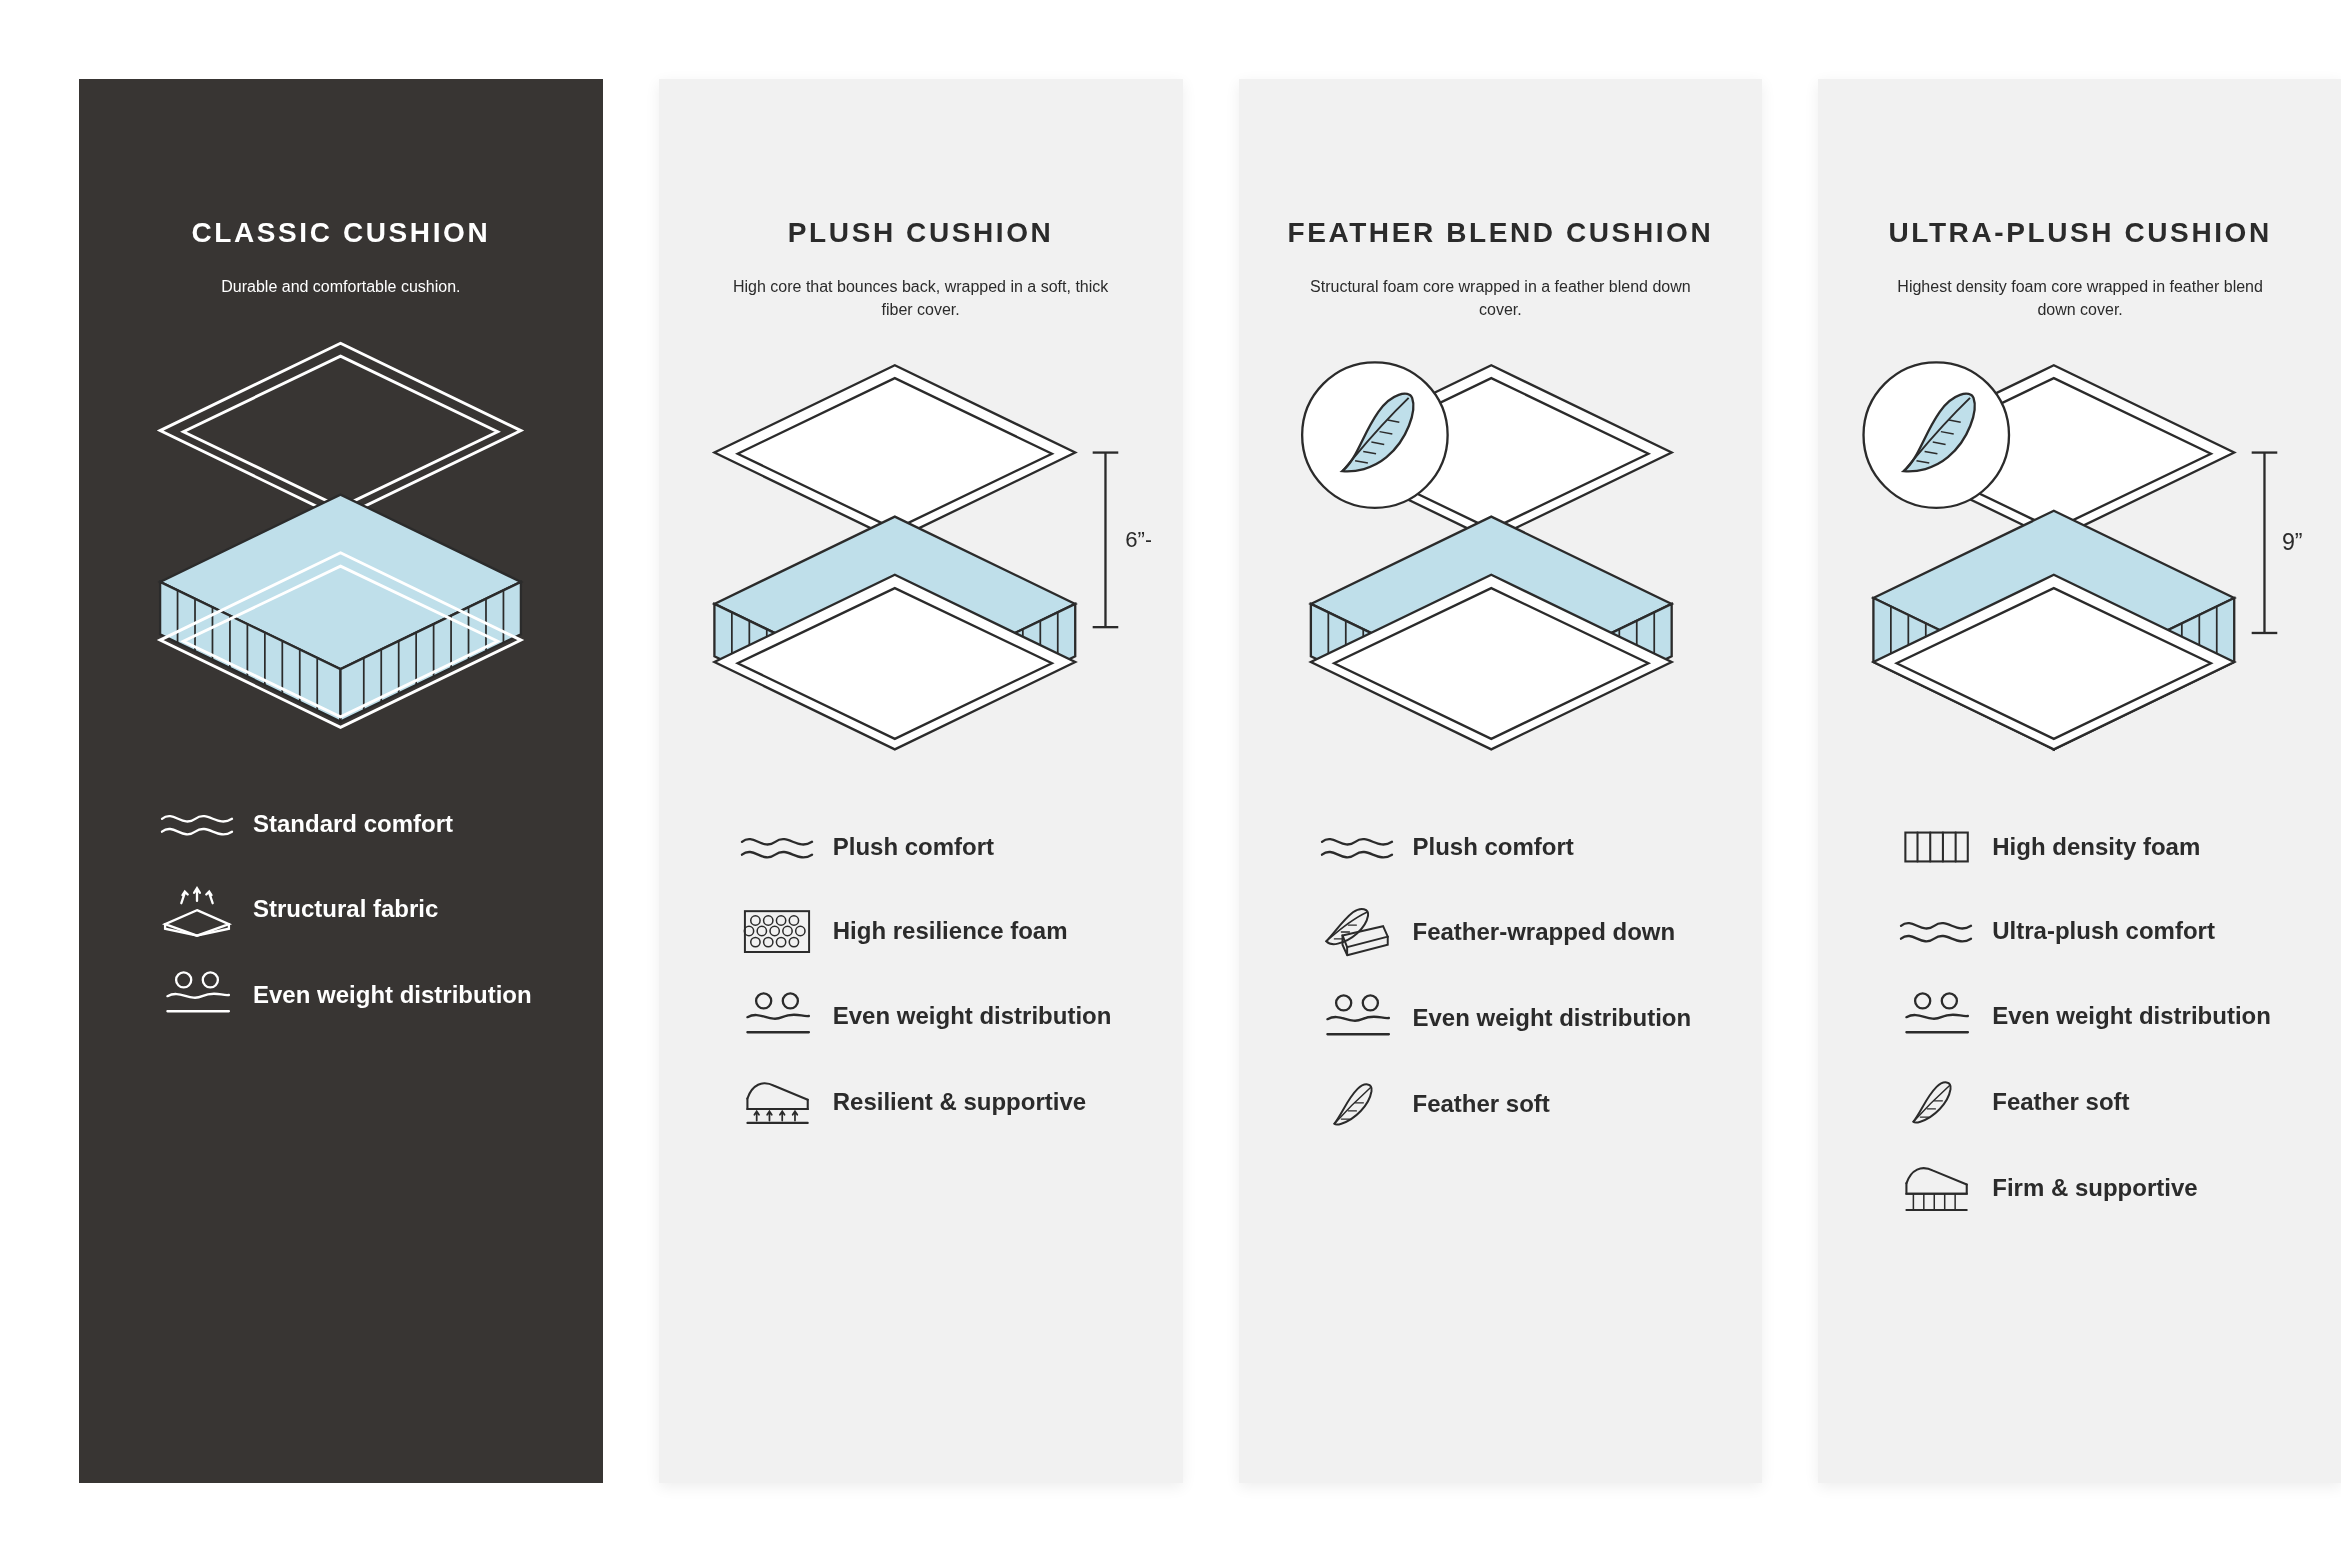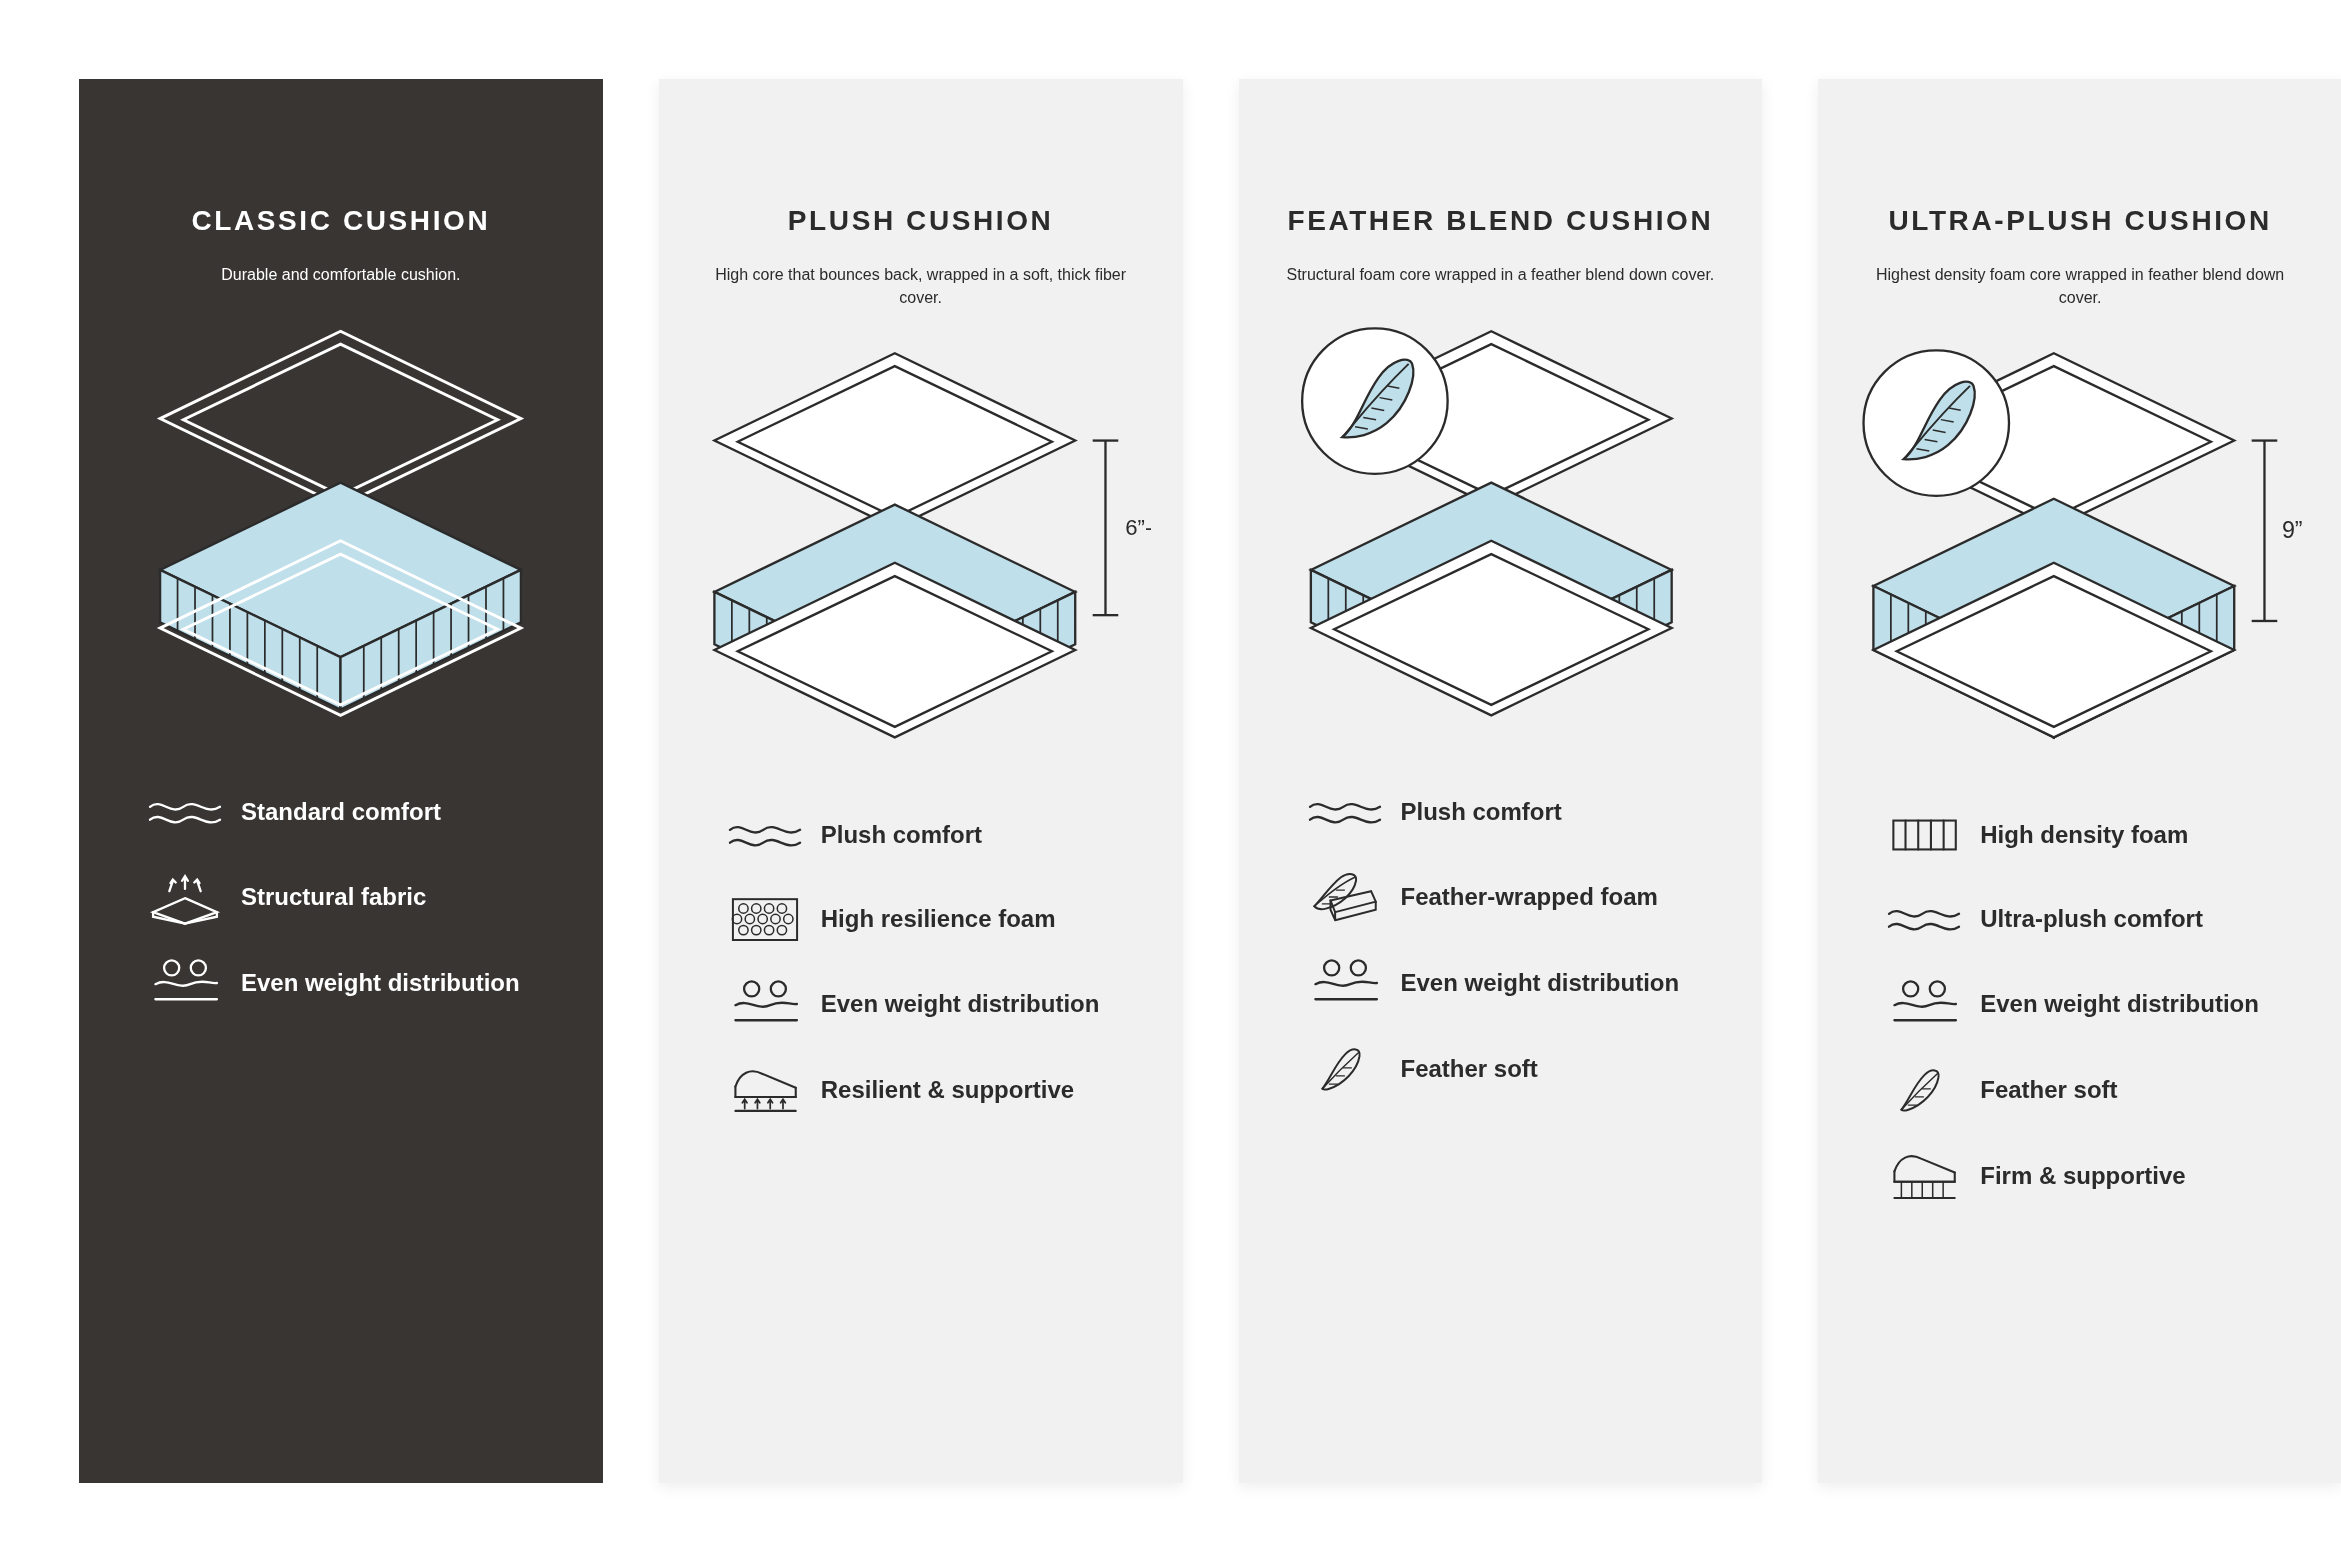--- a/index.html
+++ b/index.html
@@ -23,21 +23,21 @@
     align-items: flex-start;
     padding-top: 79px;
     padding-left: 79px;
     box-sizing: border-box;
   }
   .card {
     width: 586px;
     height: 1404px;
     margin-right: 56px;
     box-sizing: border-box;
-    padding: 0;
+    padding: 12px;
     position: relative;
     box-shadow: 0 3.5px 14px rgba(0,0,0,0.07);
   }
   .card.dark {
     background: #383533;
     color: #ffffff;
     box-shadow: none;
   }
   .card.light {
     background: #f1f1f1;
@@ -373,21 +373,21 @@
             <path d="M48 90 L118 72 L118 58"></path>
             <path d="M12 66 C 26 52, 40 30, 58 16 C 72 6, 86 10, 84 22 C 80 44, 56 64, 32 70 C 24 72, 16 70, 12 66 Z"></path>
             <path d="M12 66 C 30 50, 56 28, 82 16" stroke-width="2.6"></path>
             <g stroke-width="2.2">
               <path d="M26 62 L40 62"></path>
                 <path d="M38 50 L52 50"></path>
                 <path d="M50 38 L64 38"></path>
             </g>
           </svg>
         </span>
-        <span class="f-label">Feather-wrapped foam</span>
+        <span class="f-label">Feather-wrapped down</span>
       </div>
       <div class="feature">
         <span class="f-icon">
           <svg width="76" height="58" viewBox="0 0 130 100" fill="none" stroke="#2b2b2b" stroke-width="4" stroke-linecap="round">
             <circle cx="42" cy="24" r="13"></circle>
             <circle cx="88" cy="24" r="13"></circle>
             <path d="M14 52 C 36 40, 52 62, 74 52 C 96 42, 108 52, 120 50"></path>
             <path d="M14 78 L120 78"></path>
           </svg>
         </span>

